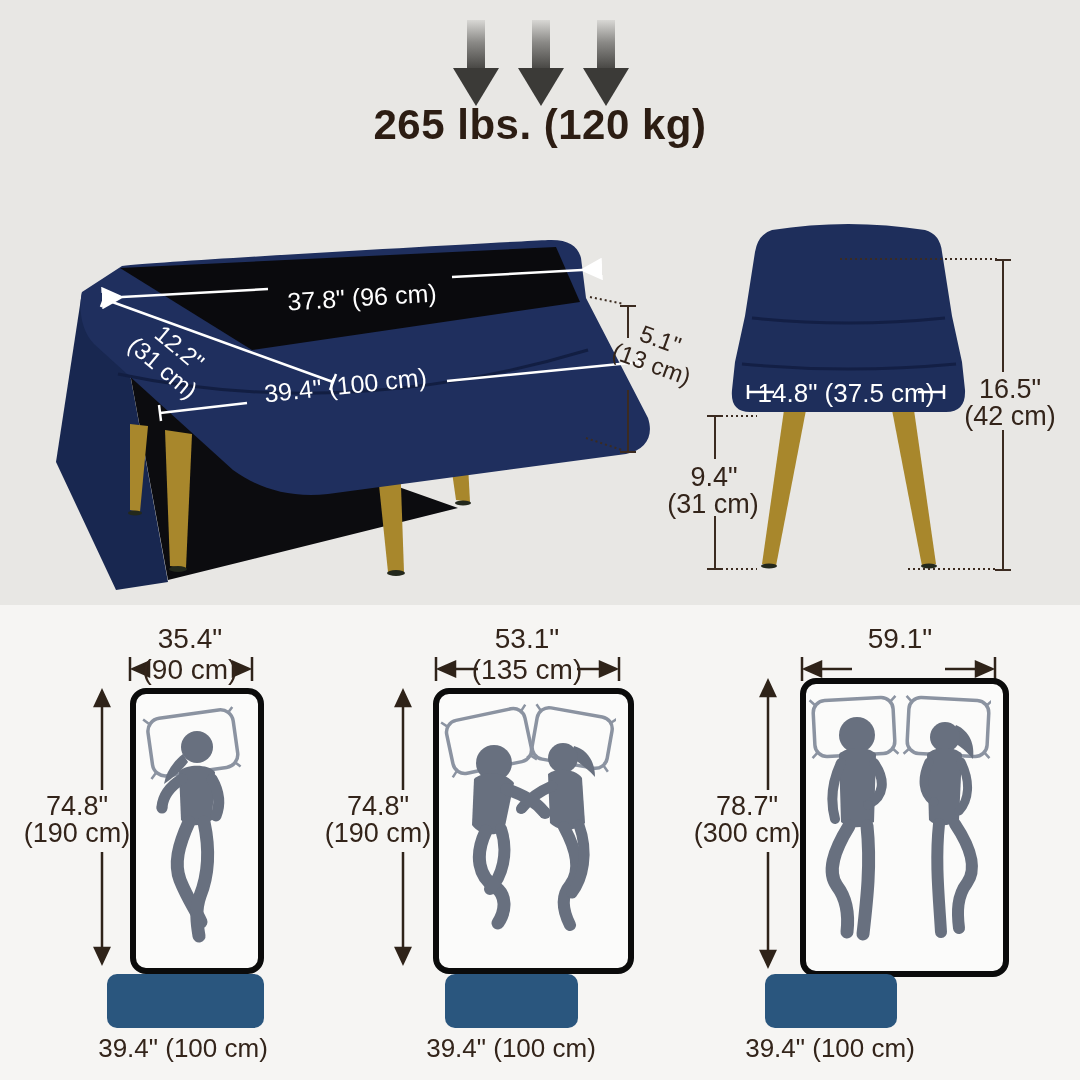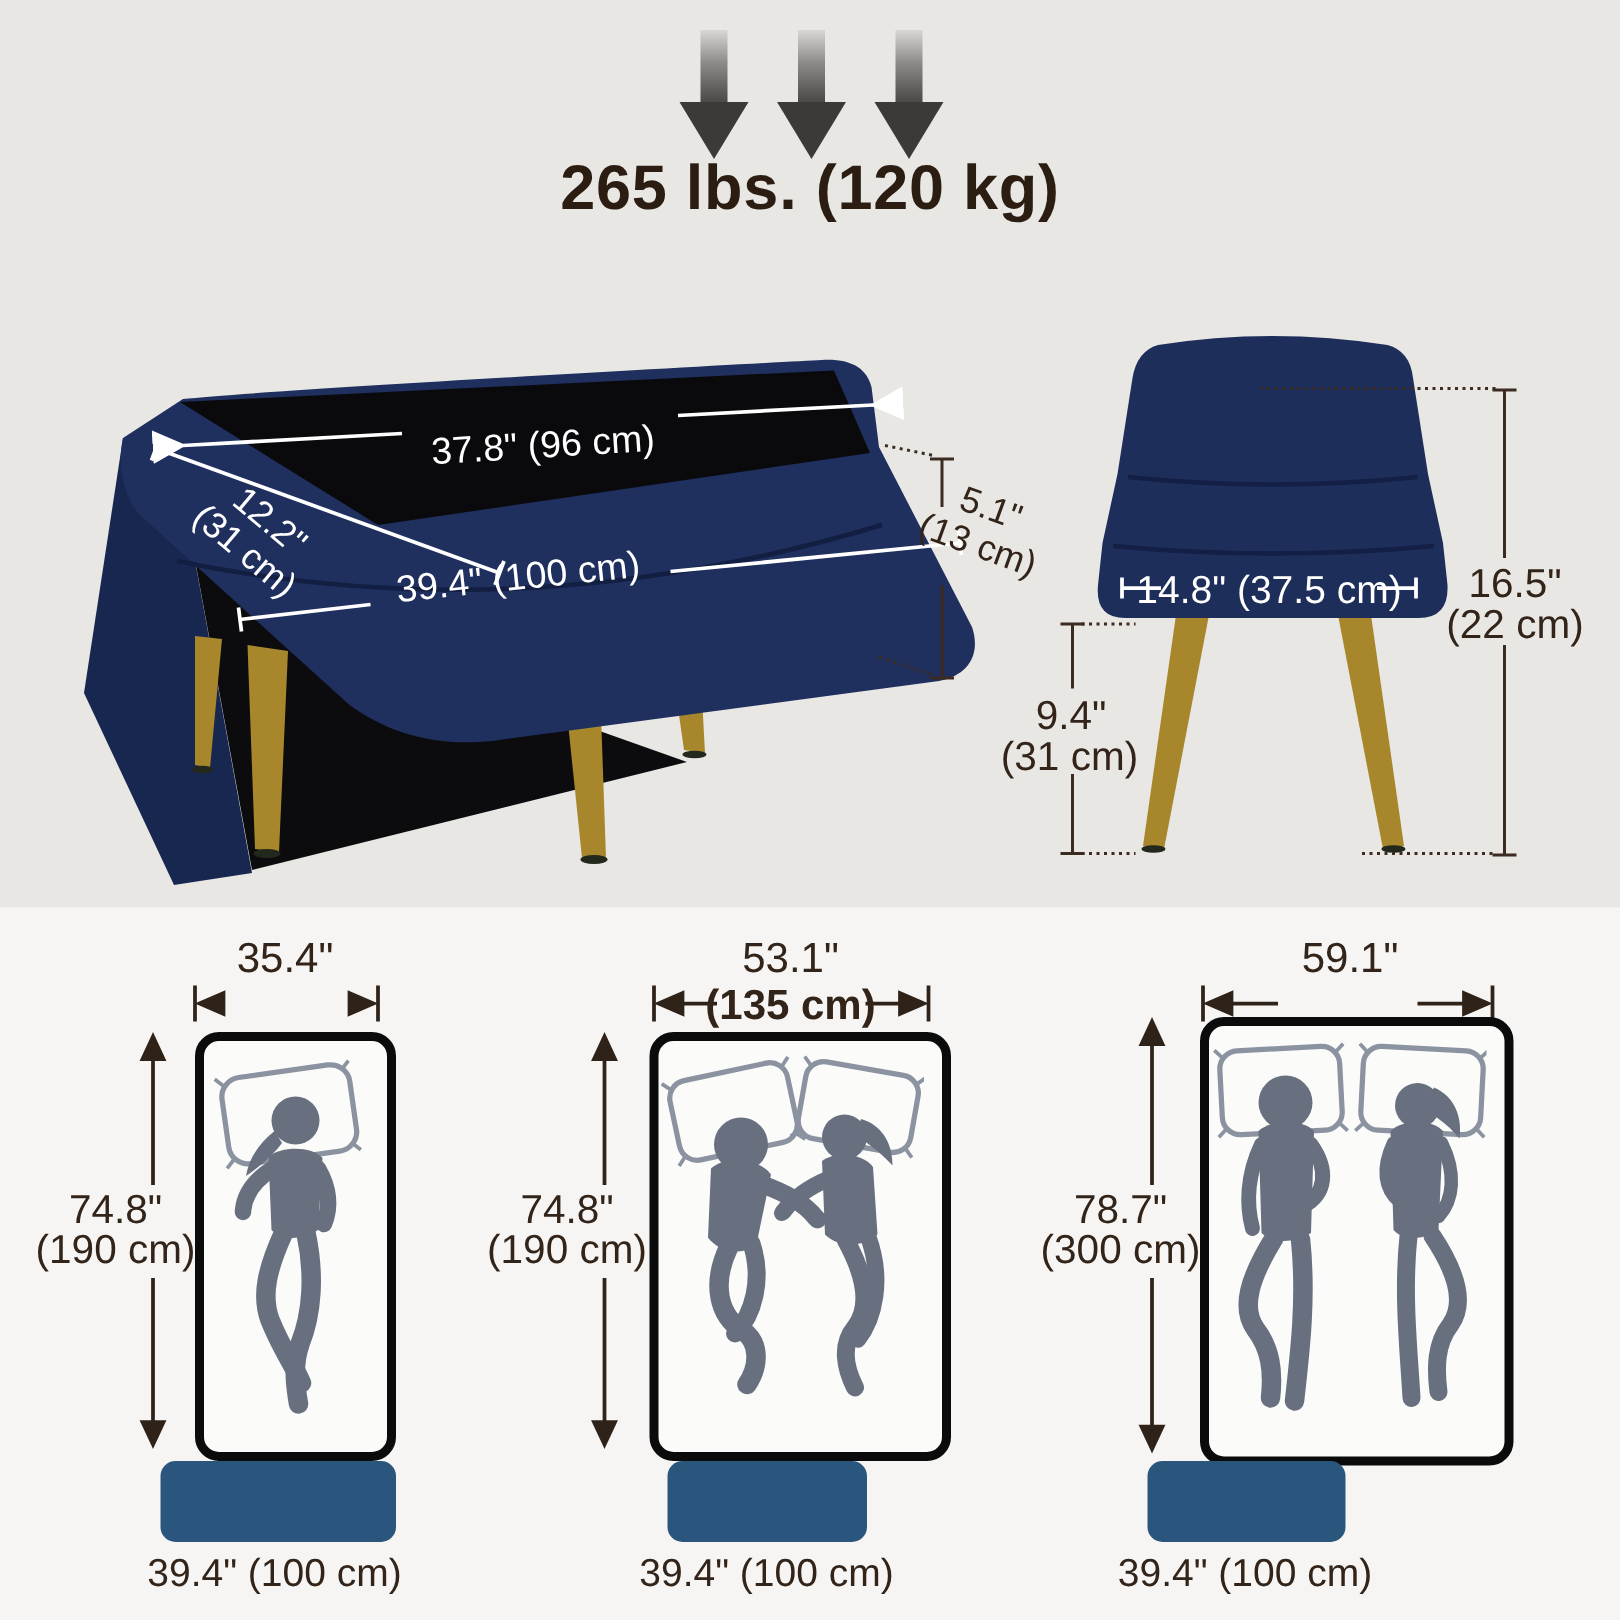--- a/index.html
+++ b/index.html
@@ -149,21 +149,21 @@
       <span style="display:block;">(31 cm)</span>
     </div>
     <div class="dimw sz25" style="left:248px;top:372px;width:195px;transform:rotate(-6deg);">39.4" (100 cm)</div>
     <div class="dim sz24" style="left:596px;top:326px;width:120px;transform:rotate(20deg);">
       <span style="display:block;">5.1"</span>
       <span style="display:block;">(13 cm)</span>
     </div>
 
     <div class="dimw sz26" style="left:746px;top:379px;width:200px;">14.8" (37.5 cm)</div>
     <div class="dim sz27" style="left:960px;top:375px;width:100px;">16.5"</div>
-    <div class="dim sz27" style="left:955px;top:402px;width:110px;">(22 cm)</div>
+    <div class="dim sz27" style="left:955px;top:402px;width:110px;">(42 cm)</div>
     <div class="dim sz27" style="left:664px;top:463px;width:100px;">9.4"</div>
     <div class="dim sz27" style="left:658px;top:490px;width:110px;">(31 cm)</div>
   </div>
 
   <div id="bottom-section"></div>
 
   <svg class="abs" style="left:0;top:605px;" width="1080" height="475" viewBox="0 605 1080 475">
     <g stroke="#2f2319" stroke-width="2.5" fill="#2f2319">
 
       <path d="M130,657 L130,681"></path>
@@ -196,20 +196,21 @@
         <path d="M945,669 L976,669"></path>
 
       <path d="M768,690 L768,790"></path>
         <path d="M768,852 L768,957"></path>
       <polygon points="768,681 761,696 775,696"></polygon>
         <polygon points="768,966 761,951 775,951"></polygon>
     </g>
   </svg>
 
   <div class="dim sz28" style="left:90px;top:624px;width:200px;">35.4"</div>
+  <div class="dim sz28" style="left:90px;top:655px;width:200px;">(90 cm)</div>
   <div class="dim sz27" style="left:27px;top:792px;width:100px;">74.8"</div>
   <div class="dim sz27" style="left:21px;top:819px;width:112px;">(190 cm)</div>
   <div class="mattress" style="left:130px;top:688px;width:122px;height:274px;">
     <svg class="fig" width="110" height="262" viewBox="0 0 110 262">
       <g transform="rotate(-8 56 50)" stroke="#8b93a1" fill="none">
         <rect x="14" y="20" width="86" height="58" rx="13" stroke-width="3.5"></rect>
         <path d="M16,24 l-5,-5 M96,24 l5,-5 M16,74 l-5,5 M96,74 l5,5" stroke-width="2.5"></path>
       </g>
       <g fill="#68707f" stroke="#68707f" stroke-linecap="round" stroke-linejoin="round">
         <path d="M47,60 C37,68 30,78 28,90 C37,84 47,75 52,68 Z" stroke="none"></path>
@@ -220,21 +221,21 @@
         <path d="M76,85 C84,99 84,112 80,122" fill="none" stroke-width="11"></path>
         <path d="M53,128 C42,152 38,170 44,186 C52,206 61,218 65,228" fill="none" stroke-width="13"></path>
         <path d="M68,128 C74,156 72,182 64,202 C59,216 61,230 63,242" fill="none" stroke-width="13"></path>
       </g>
     </svg>
   </div>
   <div class="bench-footprint" style="left:107px;top:974px;width:157px;height:54px;"></div>
   <div class="dim sz26" style="left:83px;top:1034px;width:200px;">39.4" (100 cm)</div>
 
   <div class="dim sz28" style="left:427px;top:624px;width:200px;">53.1"</div>
-  <div class="dim sz28" style="left:427px;top:655px;width:200px;font-weight:bold;">(135 cm)</div>
+  <div class="dim sz28" style="left:427px;top:655px;width:200px;">(135 cm)</div>
   <div class="dim sz27" style="left:328px;top:792px;width:100px;">74.8"</div>
   <div class="dim sz27" style="left:322px;top:819px;width:112px;">(190 cm)</div>
   <div class="mattress" style="left:433px;top:688px;width:189px;height:274px;">
     <svg class="fig" width="177" height="262" viewBox="0 0 177 262">
       <g transform="rotate(-12 50 47)" stroke="#8b93a1" fill="none">
         <rect x="10" y="20" width="80" height="54" rx="12" stroke-width="3.5"></rect>
         <path d="M12,24 l-5,-5 M88,24 l5,-5 M12,70 l-5,5 M88,70 l5,5" stroke-width="2.5"></path>
       </g>
       <g transform="rotate(10 133 45)" stroke="#8b93a1" fill="none">
         <rect x="95" y="18" width="76" height="52" rx="12" stroke-width="3.5"></rect>

